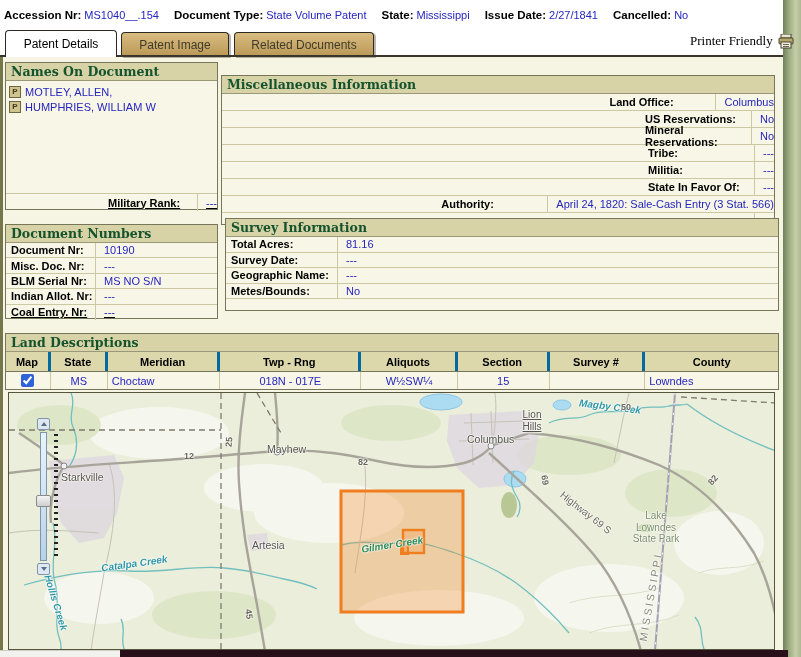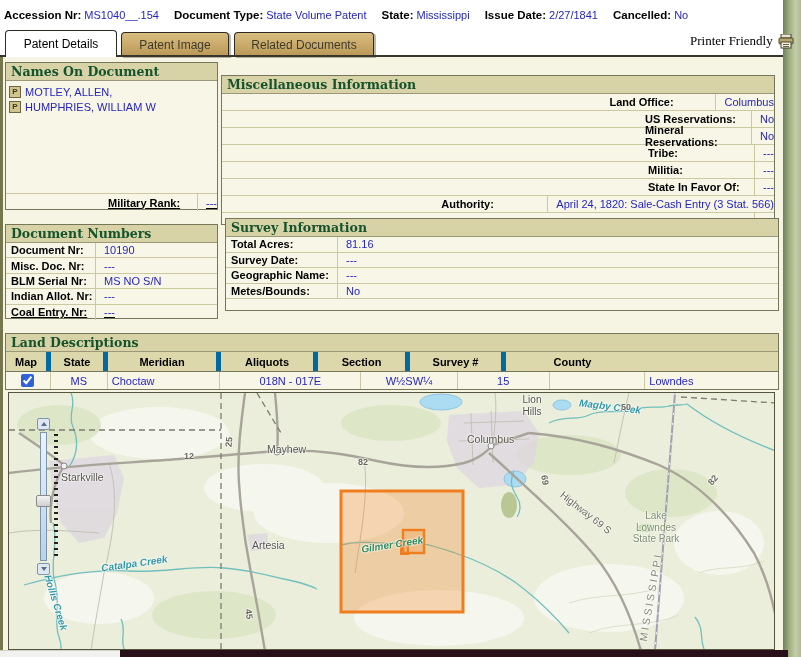--- a/index.html
+++ b/index.html
@@ -52,21 +52,21 @@
   .name-row { display:flex; align-items:center; gap:4px; height:15px; }
   .p-icon { width:10px; height:10px; background:#cfc48e; border:1px solid #6e6640; color:#3f3a1a;
     font-size:8px; font-weight:bold; line-height:10px; text-align:center; flex:0 0 auto; }
   .name-link { color:#2525c0; font-size:11px; white-space:nowrap; }
 
   
   .land { position:absolute; left:5px; top:333px; width:774px; height:57px;
     border:1px solid #76765a; box-sizing:border-box; background:#f8f6e6; }
   .land-cols { display:flex; height:20px; background:#dcd8ac; border-bottom:1px solid #76765a; box-sizing:border-box; }
   .land-col { font-weight:bold; font-size:11px; color:#000; display:flex; align-items:center;
-    justify-content:center; border-right:5px solid #0369a1; box-sizing:border-box; }
+    justify-content:center; border-right:3px solid #0369a1; box-sizing:border-box; }
   .land-row { display:flex; height:17px; }
   .land-cell { font-size:11px; color:#2525c0; display:flex; align-items:center; justify-content:center;
     border-right:1px solid #cbc8a2; box-sizing:border-box; }
   .cell-left { justify-content:flex-start; padding-left:4px; }
   .land-col:last-child,.land-cell:last-child { border-right:none; }
   .map-chk { width:13px; height:13px; accent-color:#2f62d8; margin:0; }
 
   
   .map { position:absolute; left:8px; top:392px; width:767px; height:258px; border:1px solid #55553e;
     box-sizing:border-box; background-color:#eaeeda; overflow:hidden; }
@@ -239,20 +239,21 @@
       </div>
     <div class="kv empty-row last"></div>
   </div>
 
   <div class="land">
     <div class="panel-header">Land Descriptions</div>
     <div class="land-cols">
       <div class="land-col" style="width:45px">Map</div>
       <div class="land-col" style="width:57px">State</div>
       <div class="land-col" style="width:113px">Meridian</div>
+      <div class="land-col" style="width:141px">Twp - Rng</div>
       <div class="land-col" style="width:97px">Aliquots</div>
       <div class="land-col" style="width:92px">Section</div>
       <div class="land-col" style="width:96px">Survey #</div>
       <div class="land-col" style="width:133px">County</div>
     </div>
     <div class="land-row">
       <div class="land-cell" style="width:45px">
         <input type="checkbox" class="map-chk" checked="checked" style="">
       </div>
       <div class="land-cell" style="width:57px">MS</div>
@@ -352,21 +353,21 @@
 
       <rect x="332" y="98" width="122" height="121" fill="rgba(242,140,50,0.32)" stroke="#f07d1e" stroke-width="3"></rect>
       <rect x="394" y="137" width="21" height="23" fill="rgba(242,140,50,0.25)" stroke="#f07d1e" stroke-width="2.4"></rect>
       <rect x="392" y="149" width="7" height="12" fill="rgba(242,140,50,0.3)" stroke="#f07d1e" stroke-width="2"></rect>
     </svg>
 
     <div class="map-label" style="left:52px;top:78px;">Starkville</div>
     <div class="map-label" style="left:258px;top:50px;">Mayhew</div>
     <div class="map-label" style="left:458px;top:40px;">Columbus</div>
     <div class="map-label" style="left:243px;top:146px;">Artesia</div>
-    <div class="map-label wrap-center" style="left:506px;top:1px;width:34px;">Lion Hills</div>
+    <div class="map-label wrap-center" style="left:506px;top:16px;width:34px;text-decoration:underline;">Lion Hills</div>
     <div class="map-label wrap-center" style="left:621px;top:117px;width:52px;color:#7e8e6e;">Lake Lowndes State Park</div>
     <div class="map-label" style="left:588px;top:188px;width:110px;transform:rotate(-80deg);letter-spacing:2.5px;color:#8a897d;font-size:10.5px;">MISSISSIPPI</div>
     <div class="map-label" style="left:546px;top:114px;transform:rotate(38deg);font-size:10px;color:#6b675c;">Highway 69 S</div>
     <div class="map-label creek-label" style="left:570px;top:8px;transform:rotate(7deg);">Magby Creek</div>
     <div class="map-label creek-label" style="left:92px;top:165px;transform:rotate(-8deg);">Catalpa Creek</div>
     <div class="map-label creek-label" style="left:14px;top:204px;width:66px;transform:rotate(73deg);text-align:center;">Hollis Creek</div>
     <div class="map-label creek-label" style="left:352px;top:146px;transform:rotate(-9deg);color:#2e8b57;">Gilmer Creek</div>
 
     <div class="map-label shield" style="left:175px;top:58px;">12</div>
     <div class="map-label shield" style="left:215px;top:44px;transform:rotate(-85deg);">25</div>

